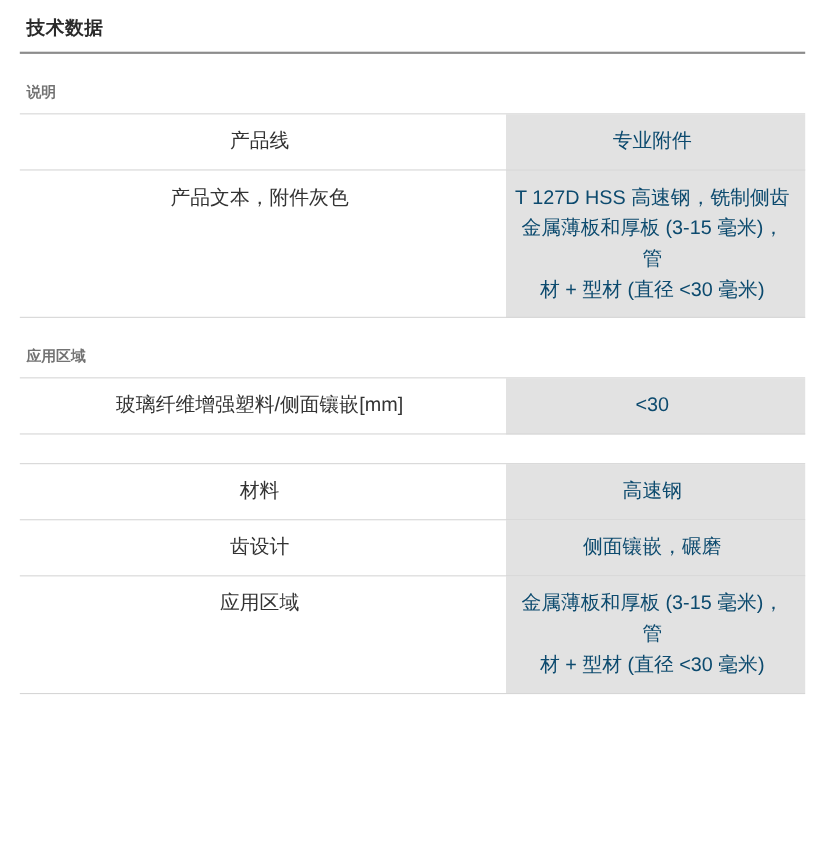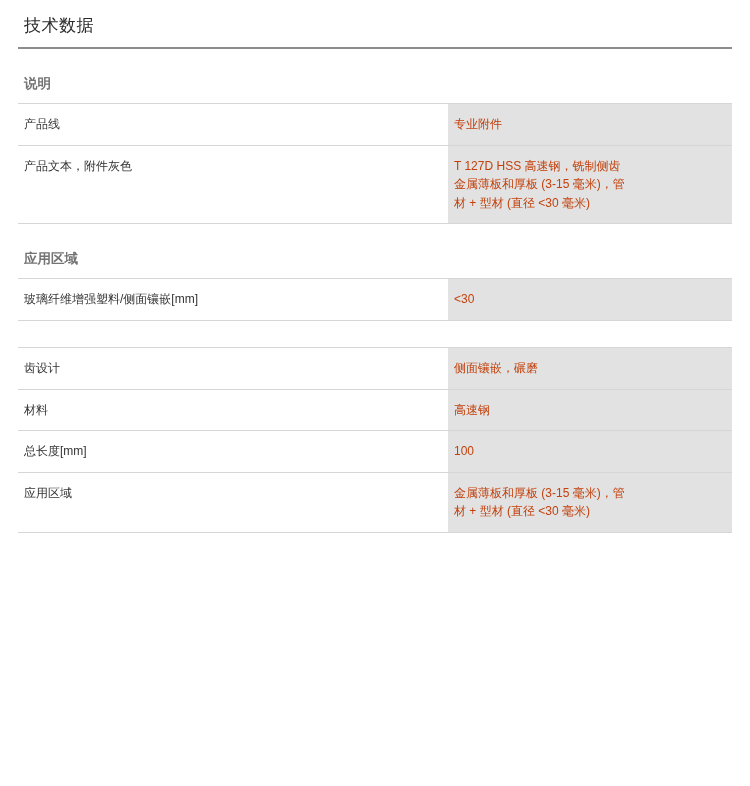--- a/index.html
+++ b/index.html
@@ -16,21 +16,21 @@
   }
   .page {
     width: 750px;
     height: 786px;
     box-sizing: border-box;
     padding: 0 18px;
     position: relative;
   }
   .page-title {
     font-size: 17px;
-    font-weight: normal;
+    font-weight: bold;
     color: #2b2b2b;
     padding: 14px 6px 10px 6px;
     letter-spacing: 0.5px;
   }
   .title-rule {
     border-bottom: 2px solid #8c8c8c;
     margin: 0 0 0 0;
   }
   .section {
     margin-top: 26px;
@@ -48,32 +48,33 @@
   }
   table.spec tr {
     border-top: 1px solid #d6d6d6;
     border-bottom: 1px solid #d6d6d6;
   }
   table.spec tr + tr {
     border-top: none;
   }
   table.spec td {
     vertical-align: top;
-    font-size: 12px;
+    font-size: 18px;
     line-height: 1.55;
-    padding: 11px 0 11px 6px;
+    padding: 11px 12px 11px 6px;
+    text-align: center;
   }
   td.label {
     width: 424px;
     background: #ffffff;
     color: #333333;
   }
   td.value {
     background: #e2e2e2;
-    color: #c2410c;
+    color: #0c4a6e;
     padding-left: 14px;
   }
   .multiline {
     white-space: pre-line;
   }
   .spacer-tall {
     height: 18px;
   }
 </style>
 </head>
@@ -111,30 +112,26 @@
           <td class="value">&lt;30</td>
         </tr>
       </tbody>
     </table>
   </div>
 
   <div class="section">
     <table class="spec">
       <tbody>
         <tr>
-          <td class="label">齿设计</td>
-          <td class="value">侧面镶嵌，碾磨</td>
-        </tr>
-        <tr>
           <td class="label">材料</td>
           <td class="value">高速钢</td>
         </tr>
         <tr>
-          <td class="label">总长度[mm]</td>
-          <td class="value">100</td>
+          <td class="label">齿设计</td>
+          <td class="value">侧面镶嵌，碾磨</td>
         </tr>
         <tr>
           <td class="label">应用区域</td>
           <td class="value multiline">金属薄板和厚板 (3-15 毫米)，管
 材 + 型材 (直径 &lt;30 毫米)</td>
         </tr>
       </tbody>
     </table>
   </div>
 

